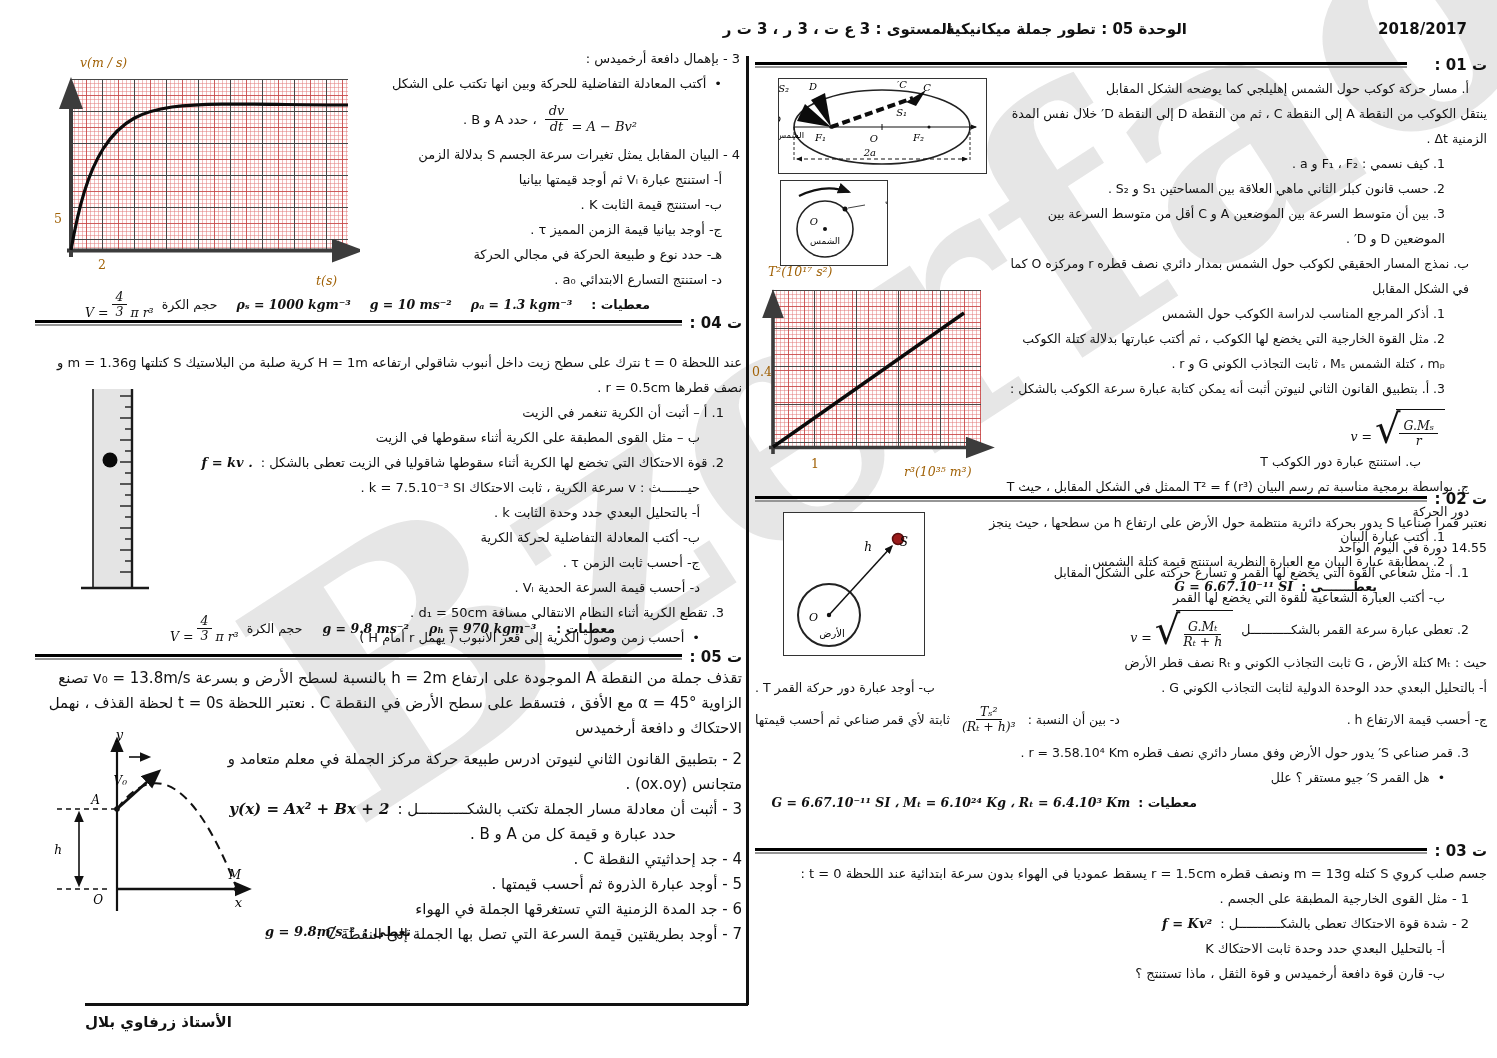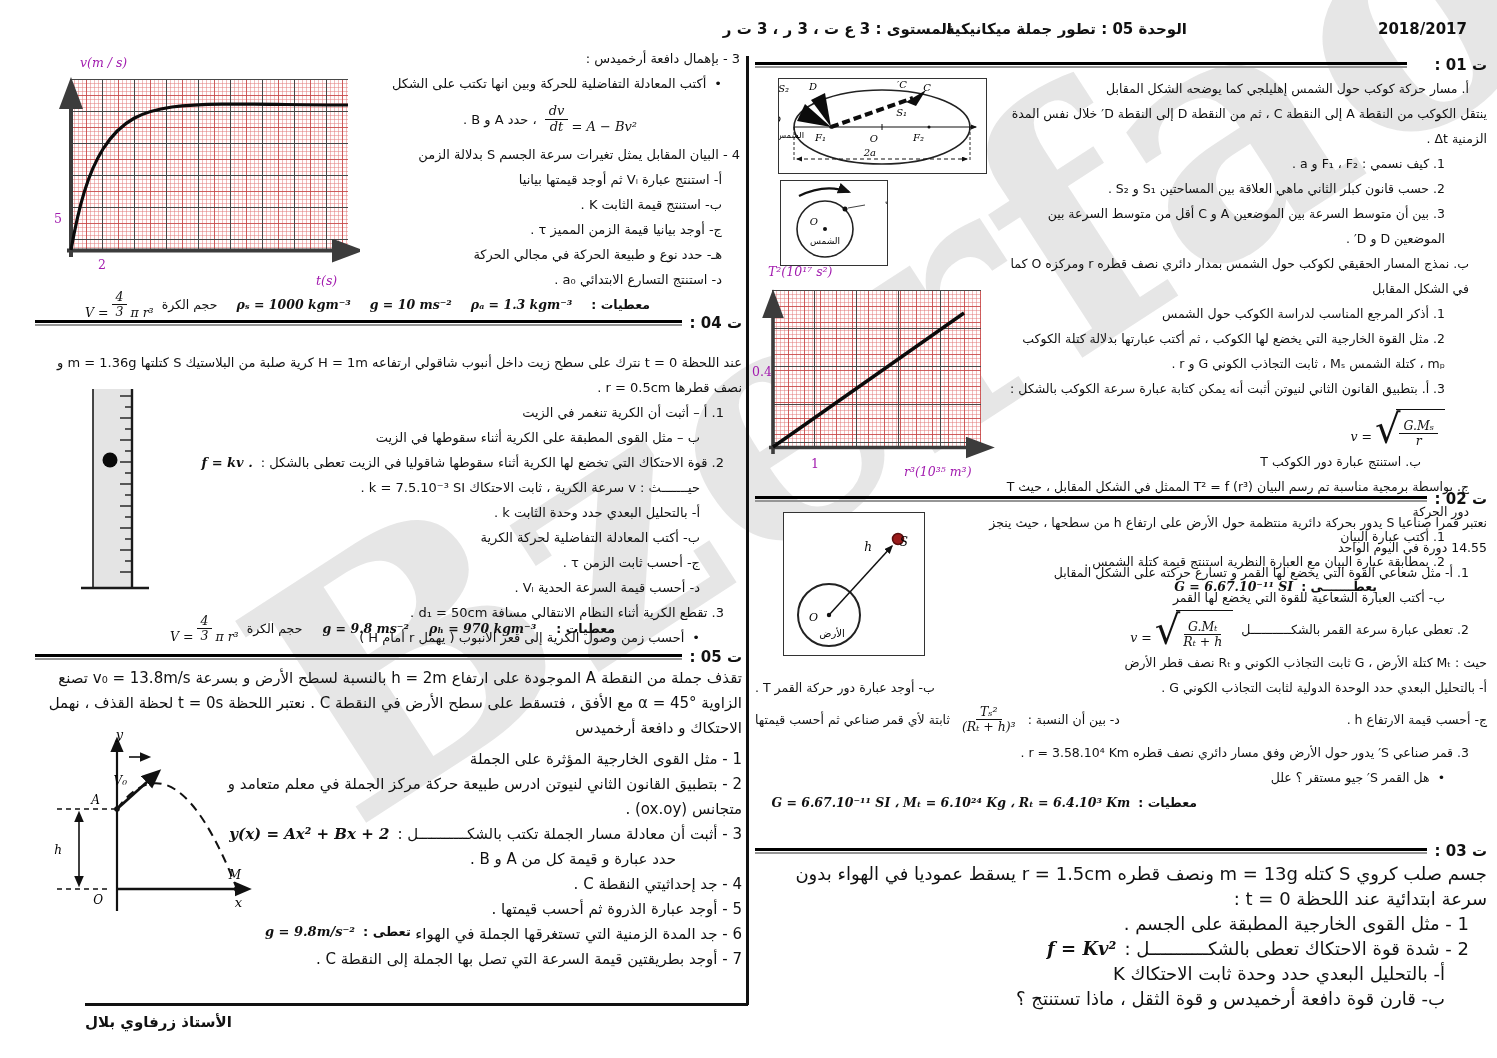--- a/index.html
+++ b/index.html
@@ -35,21 +35,21 @@
     background:
       repeating-linear-gradient(to bottom,#474747 0 1.3px,transparent 1.3px var(--my,32px)),
       repeating-linear-gradient(to right,#474747 0 1.3px,transparent 1.3px var(--mx,32px)),
       repeating-linear-gradient(to bottom,rgba(198,70,70,.8) 0 .9px,transparent .9px 16px),
       repeating-linear-gradient(to right,rgba(198,70,70,.8) 0 .9px,transparent .9px 16px),
       repeating-linear-gradient(to bottom,rgba(226,122,122,.5) 0 .7px,transparent .7px 4px),
       repeating-linear-gradient(to right,rgba(226,122,122,.5) 0 .7px,transparent .7px 4px),
       #fffdfd;}
   .gsvg{position:absolute;left:0;top:0;}
   .glabel{position:absolute;font-family:"DejaVu Serif",serif;font-style:italic;font-size:12.5px;
-          direction:ltr;unicode-bidi:isolate;color:#a21caf;white-space:nowrap;}
+          direction:ltr;unicode-bidi:isolate;color:#a16207;white-space:nowrap;}
   .gtick{font-style:normal;}
   .vdiv{position:absolute;background:#111;z-index:2;}
   .hline{position:absolute;background:#111;z-index:2;}
   .datarow{display:flex;justify-content:space-between;align-items:center;gap:14px;white-space:nowrap;}
   svg text{font-family:"DejaVu Serif",serif;}
   svg text.ar{font-family:"DejaVu Sans",sans-serif;}
 </style>
 </head>
 <body>
 
@@ -247,21 +247,21 @@
         <span class="m">G = 6.67.10⁻¹¹ SI ، Mₜ = 6.10²⁴ Kg ، Rₜ = 6.4.10³ Km</span>
       </div>
     </div>
   </div>
 
   <div class="abs hd" style="left:755px;top:842px;width:732px;">
     <span>ت 03 :</span>
     <span class="rule"></span>
   </div>
 
-  <div class="abs txt" style="left:755px;top:861px;width:732px;font-size:18px;">
+  <div class="abs txt" style="left:755px;top:861px;width:732px;font-size:13px;">
     <div class="ln">جسم صلب كروي S كتله m = 13g ونصف قطره r = 1.5cm يسقط عموديا في الهواء بدون سرعة ابتدائية عند اللحظة t = 0 :</div>
     <div class="ln i1">1 -  مثل القوى الخارجية المطبقة على الجسم .</div>
     <div class="ln i1 flexln">
       <span>2 -  شدة قوة الاحتكاك تعطى بالشكـــــــــــل :</span>
       <span class="m ltr">f = Kv²</span>
     </div>
     <div class="ln i2">أ-   بالتحليل البعدي حدد وحدة ثابت الاحتكاك K</div>
     <div class="ln i2">ب-  قارن قوة دافعة أرخميدس و قوة الثقل ، ماذا تستنتج ؟</div>
   </div>
 
@@ -429,21 +429,20 @@
         <text x="55" y="81" font-size="12" font-style="italic">A</text>
         <text x="17" y="131" font-size="12" font-style="italic">h</text>
         <text x="82" y="62" font-size="12" font-style="italic">V₀</text>
         <text x="196" y="156" font-size="12" font-style="italic">M</text>
       </svg>
     </div>
 
     <div class="txt" style="font-size:15px;">
       <div class="ln">تقذف جملة من النقطة A الموجودة على ارتفاع h = 2m بالنسبة لسطح الأرض و بسرعة v₀ = 13.8m/s تصنع الزاوية α = 45° مع الأفق ، فتسقط على سطح الأرض في النقطة C . نعتبر اللحظة t = 0s لحظة القذف ، نهمل الاحتكاك و دافعة أرخميدس</div>
       <div style="margin-left:150px;margin-top:6px;">
-        <div class="ln">1 -  مثل القوى الخارجية المؤثرة على الجملة</div>
         <div class="ln">2 -  بتطبيق القانون الثاني لنيوتن ادرس طبيعة حركة مركز الجملة في معلم متعامد و متجانس (ox.oy) .</div>
         <div class="ln flexln">
           <span>3 -  أثبت أن معادلة مسار الجملة تكتب بالشكـــــــــــل :</span>
           <span class="m ltr">y(x) = Ax² + Bx + 2</span>
         </div>
         <div class="ln i3">حدد عبارة و قيمة كل من A و B .</div>
         <div class="ln">4 -  جد إحداثيتي النقطة C .</div>
         <div class="ln">5 -  أوجد عبارة الذروة ثم أحسب قيمتها .</div>
         <div class="ln">6 -  جد المدة الزمنية التي تستغرقها الجملة في الهواء</div>
         <div class="ln">7 -  أوجد بطريقتين قيمة السرعة التي تصل بها الجملة إلى النقطة C .</div>

